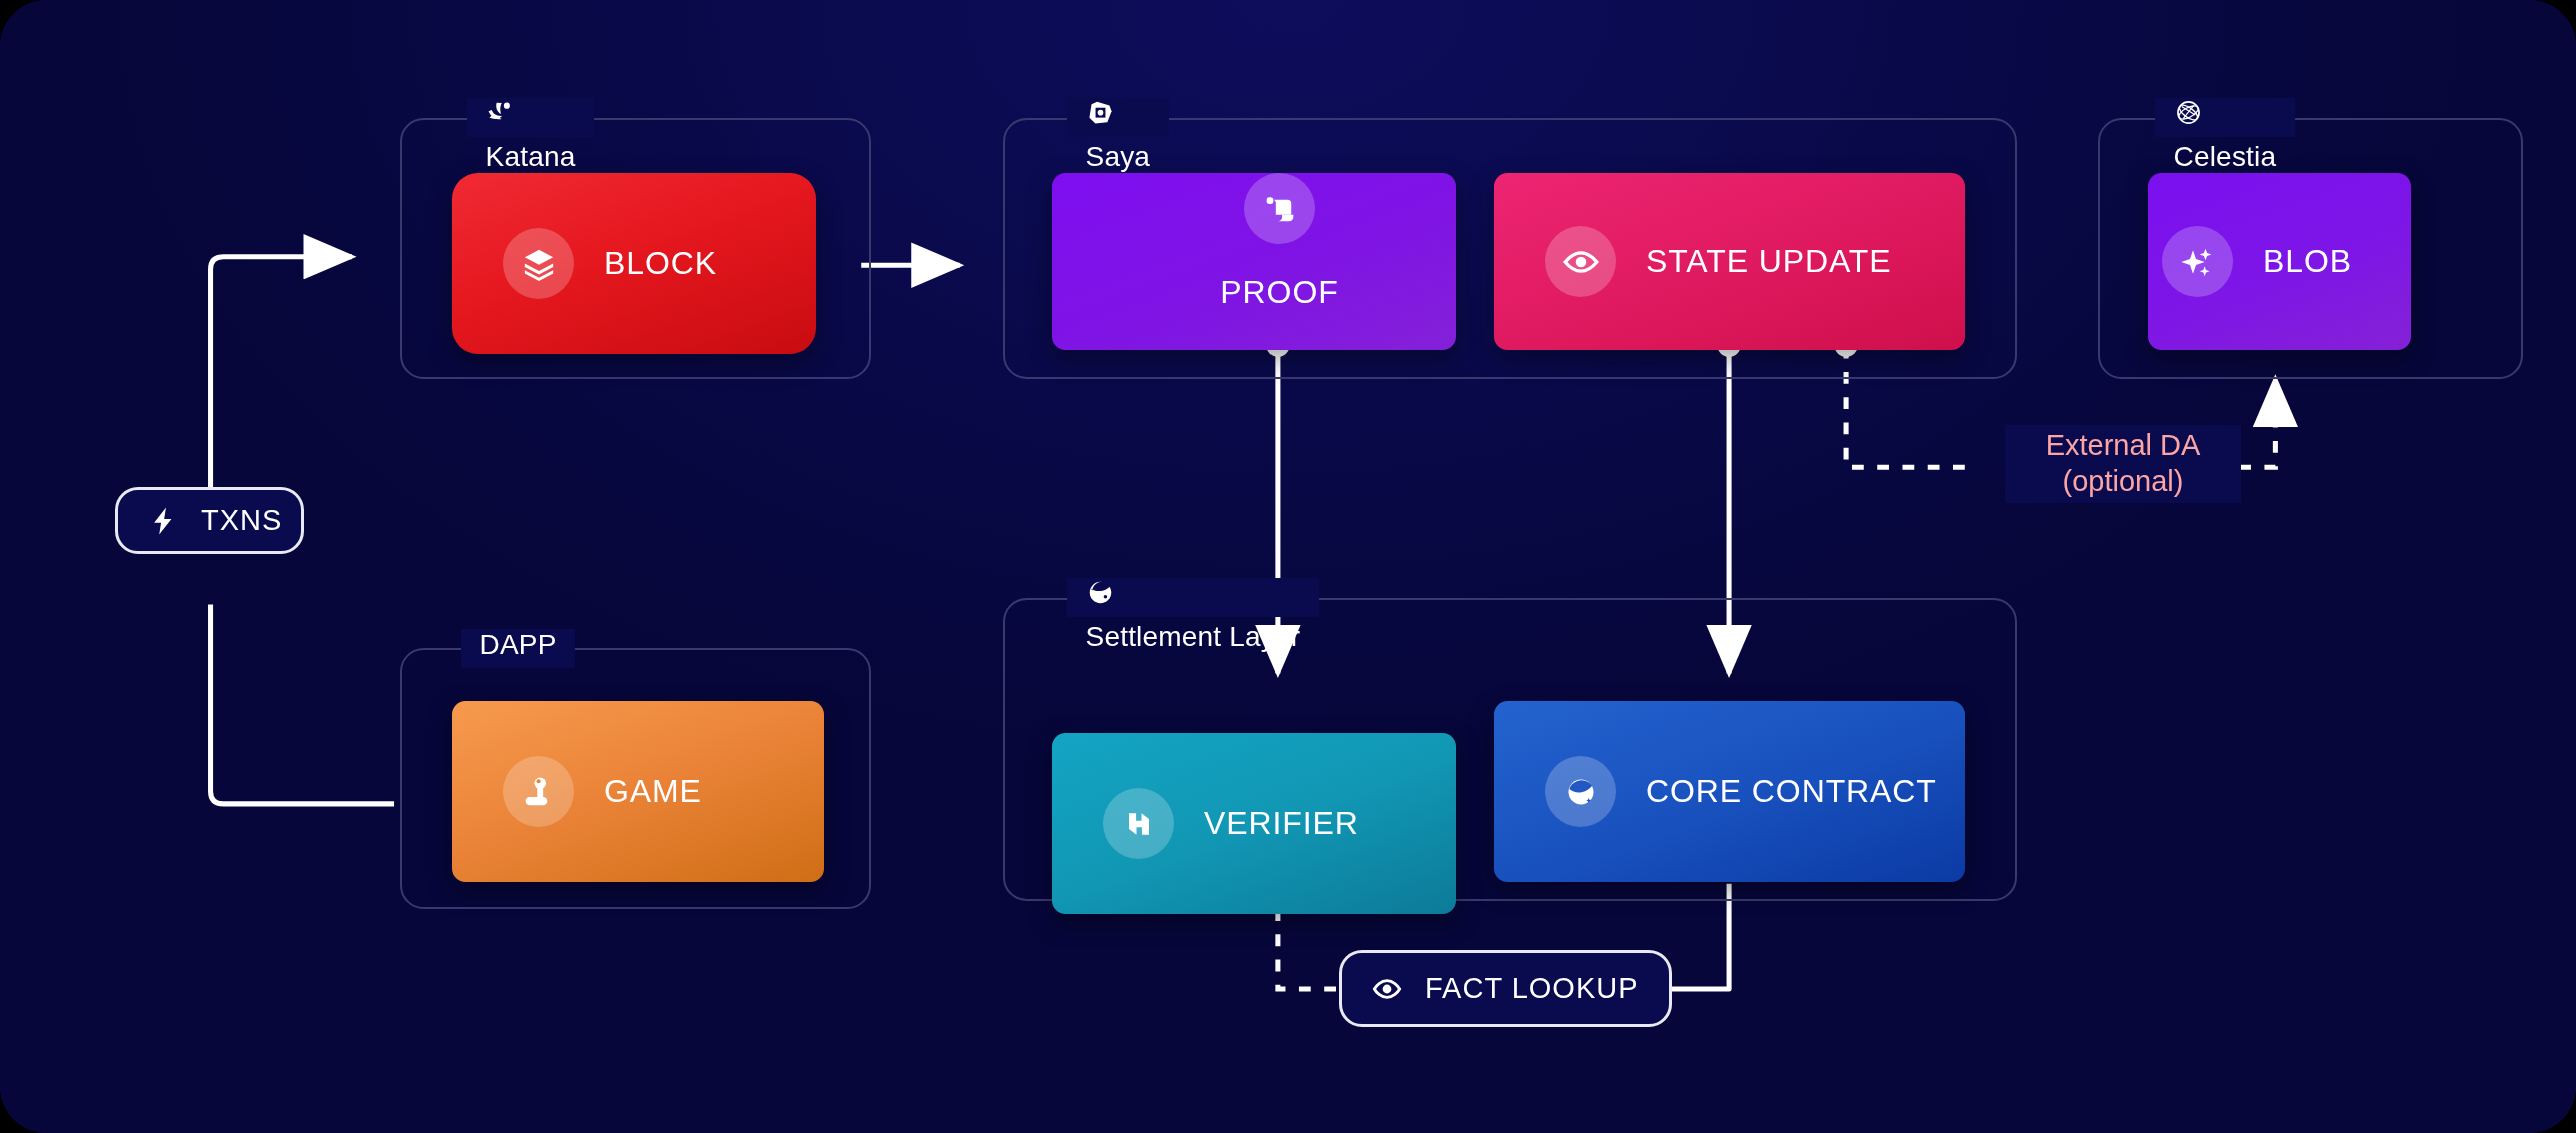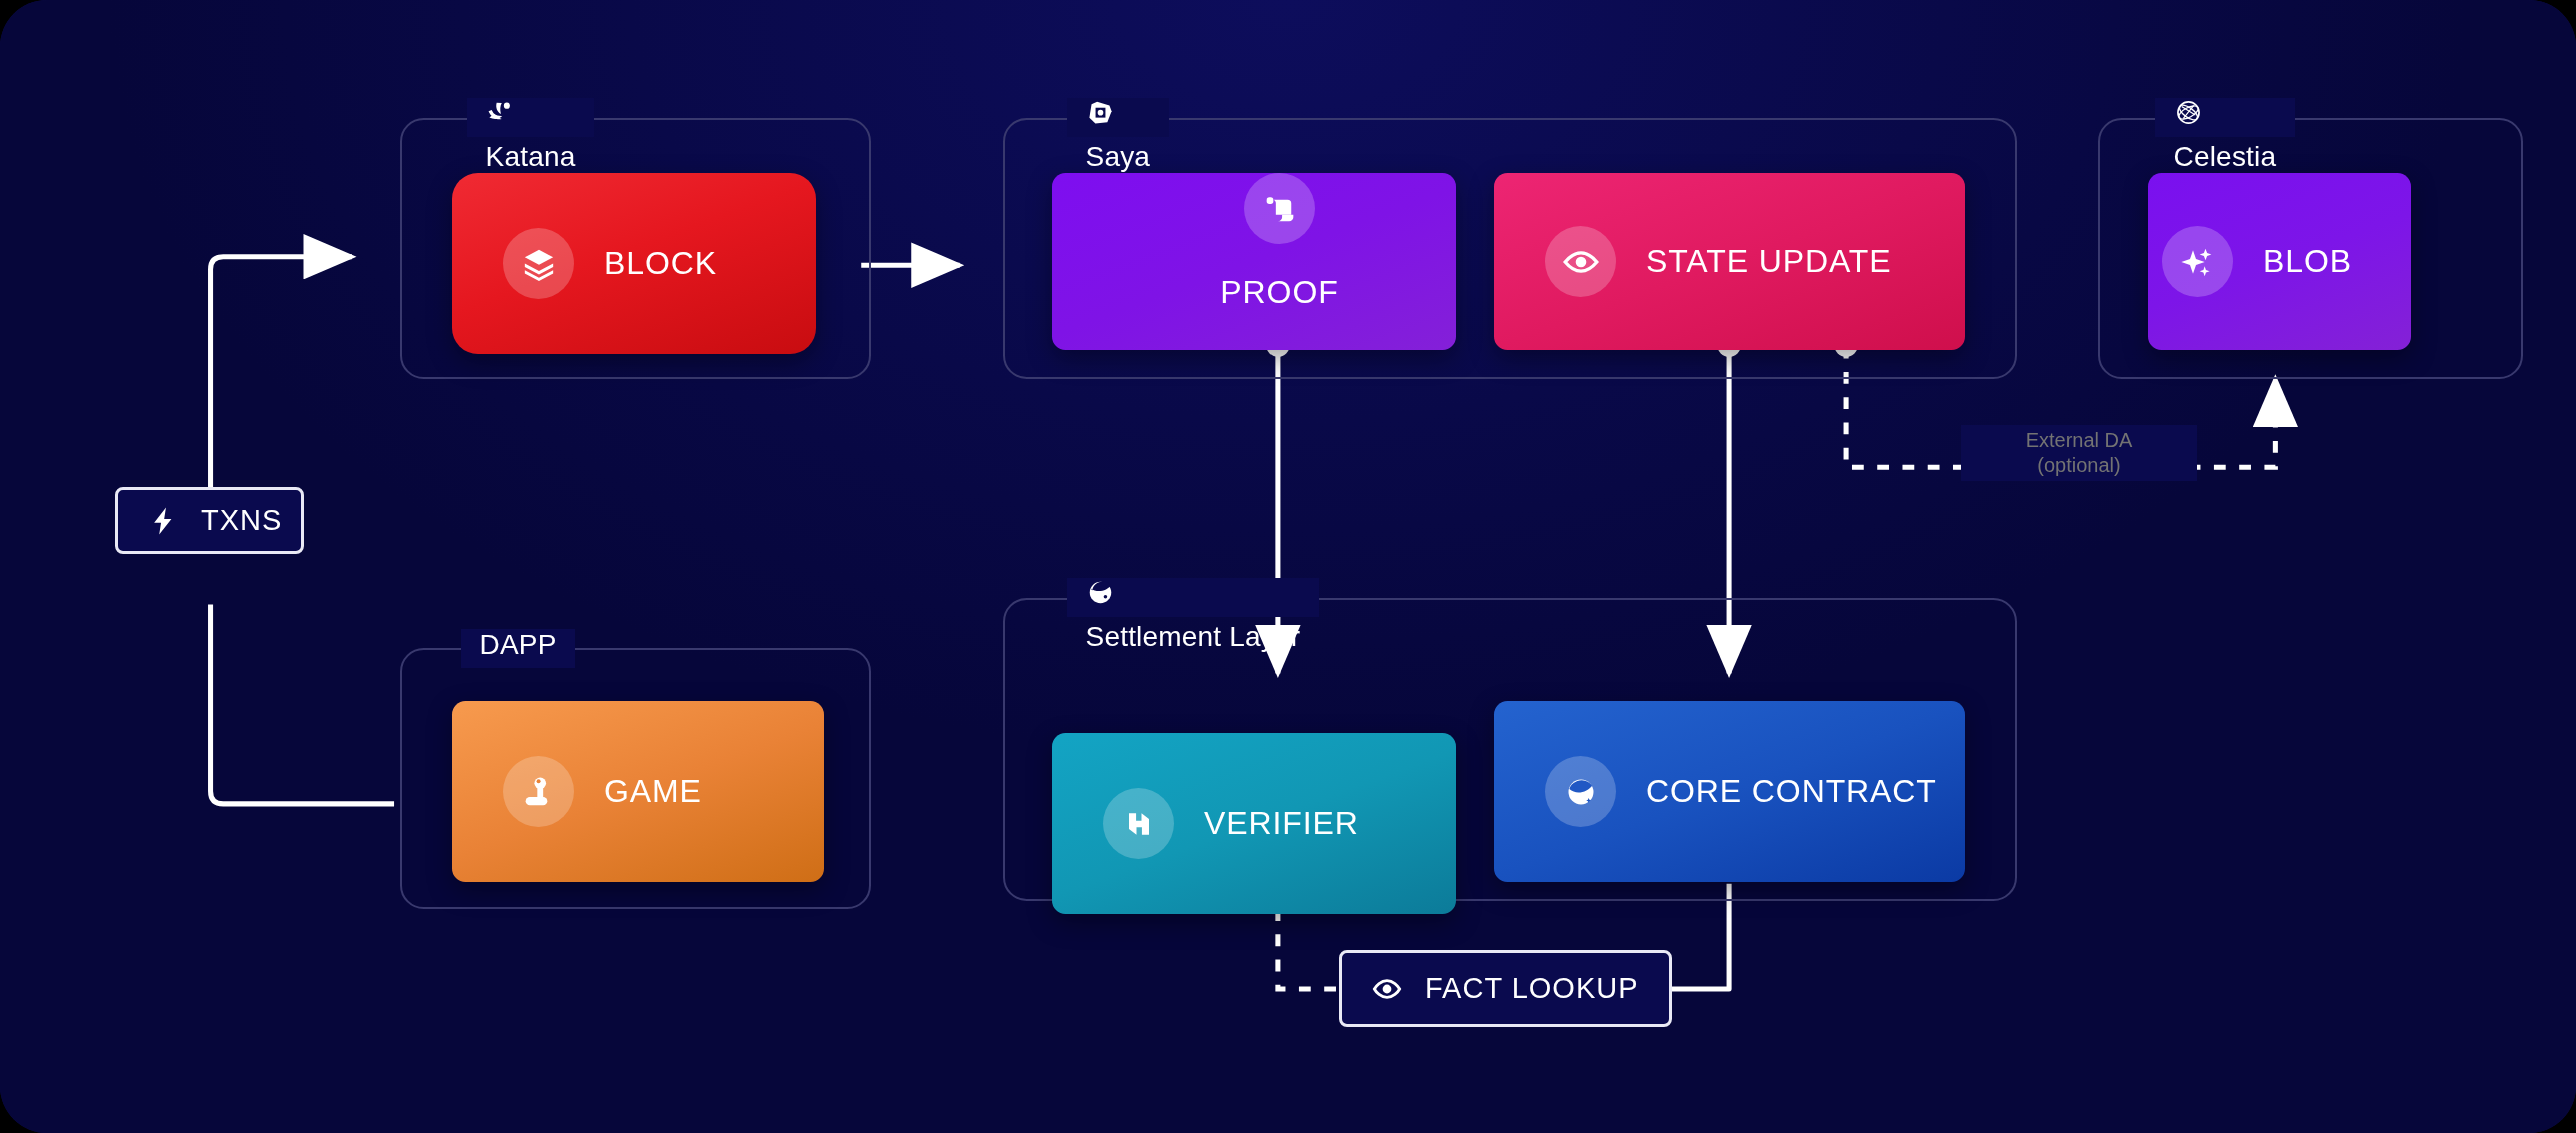--- a/index.html
+++ b/index.html
@@ -77,41 +77,42 @@
   .c-stateupdate { background: linear-gradient(160deg,#ed2573 0%, #e01a60 50%, #cf0f4c 100%); }
   .c-blob        { background: linear-gradient(160deg,#7a10ef 0%, #7d15e8 50%, #8421d6 100%); padding-left: 14px; }
   .c-game        { background: linear-gradient(160deg,#f79a4e 0%, #e98236 50%, #cf6e16 100%); }
   .c-verifier    { background: linear-gradient(160deg,#13a4c4 0%, #1197b4 50%, #0c7b99 100%); margin-top: 32px; }
   .c-core        { background: linear-gradient(160deg,#2463cf 0%, #1952bf 50%, #0b3aa4 100%); }
 
   
   .pill {
     position: absolute;
     border: 3.4px solid #e9e9f5;
-    border-radius: 8px;
+    border-radius: 23px;
     background: #0a0a4e;
     display:flex; align-items:center;
     gap: 22px;
     padding: 0 29px;
     z-index: 8;
   }
   .pill svg { width: 32px; height: 32px; display:block; flex:0 0 32px; }
   .pill .ptitle { color:#fff; font-size: 29px; letter-spacing: 1px; white-space: nowrap; }
 
   
   .annotation {
     position:absolute;
-    color:#737373;
-    font-size: 20px;
+    color:#fca5a5;
+    font-size: 29px;
     line-height: 1.22;
     text-align:center;
     z-index: 9;
     background: #0a0a4e;
     padding: 3.4px 11.8px;
     white-space: nowrap;
+    margin-left: 44px;
   }
 </style>
 </head>
 <body>
 
 <div id="stage">
 
   <svg id="svg-layer" viewBox="0 0 3060 1346" xmlns="http://www.w3.org/2000/svg">
     <defs>
       <marker id="ah" markerWidth="11" markerHeight="9" refX="9.6" refY="4.5" orient="auto" markerUnits="strokeWidth">

